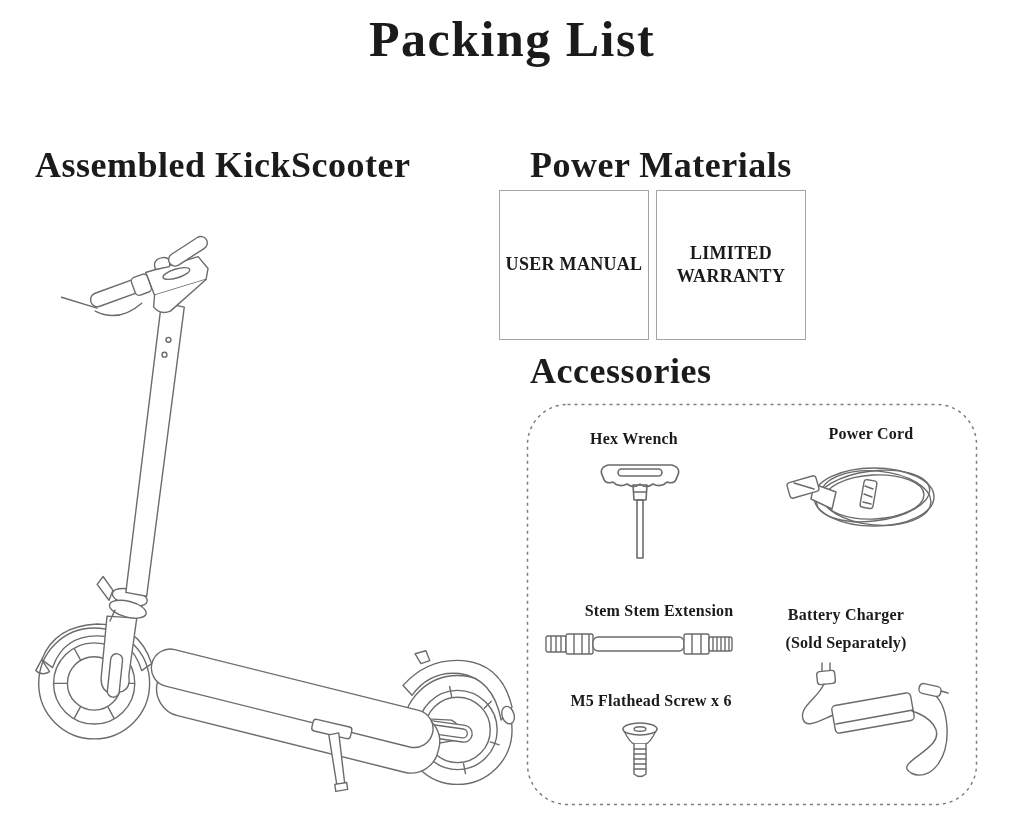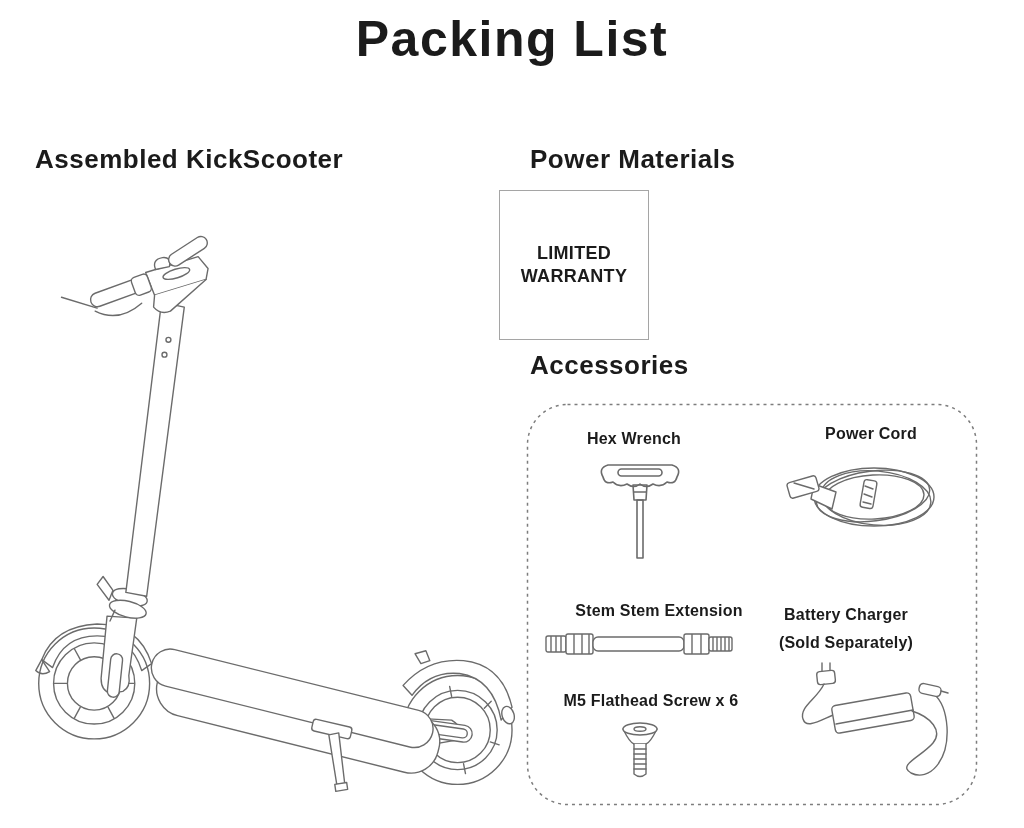--- a/index.html
+++ b/index.html
@@ -1,25 +1,25 @@
 <!DOCTYPE html>
 <html><head>
 <meta charset="utf-8">
 <style>
   html,body{margin:0;padding:0;background:#fff;}
   .page{
     position:relative;width:1024px;height:828px;background:#fff;overflow:hidden;
-    font-family:Liberation Sans, sans-serif;color:#1b1b1b;
+    font-family:Liberation Serif, serif;color:#1b1b1b;
   }
   .title{
     position:absolute;left:0;top:10px;width:1024px;text-align:center;
     font-size:50px;font-weight:700;letter-spacing:1.5px;margin:0;
   }
   .section-heading{
-    position:absolute;font-size:26px;font-weight:700;letter-spacing:.5px;margin:0;white-space:nowrap;
+    position:absolute;font-size:36px;font-weight:700;letter-spacing:.5px;margin:0;white-space:nowrap;
   }
   .h-scooter{left:35px;top:144px;}
   .h-materials{left:530px;top:144px;}
   .h-accessories{left:530px;top:350px;}
   .scooter-illustration{position:absolute;left:10px;top:226px;width:505px;height:598px;}
   .cards-row{position:absolute;left:499px;top:190px;display:flex;gap:7px;}
   .material-card{
     width:150px;height:150px;border:1px solid #a5a5a5;background:#fff;box-sizing:border-box;
     display:flex;align-items:center;justify-content:center;text-align:center;
   }
@@ -119,20 +119,23 @@
       <rect x="124" y="48" width="17" height="19" rx="4" fill="#fff" transform="rotate(-20 132 57)"></rect>
       <path d="M86,84 Q110,96 133,76"></path>
       <path d="M52,70 L88,81"></path>
     </g>
   </svg>
 
   <h2 class="section-heading h-materials">Power Materials</h2>
 
   <div class="cards-row">
     <div class="material-card">
+      <span class="card-label">USER MANUAL</span>
+    </div>
+    <div class="material-card">
       <span class="card-label">LIMITED WARRANTY</span>
     </div>
   </div>
 
   <h2 class="section-heading h-accessories">Accessories</h2>
 
   <div class="accessories-panel">
     <svg class="panel-border" viewBox="0 0 452 403">
       <rect x="1.5" y="1.5" width="449" height="400" rx="40" fill="none" stroke="#7d7d7d" stroke-width="1.5" stroke-dasharray="3 4"></rect>
     </svg>

